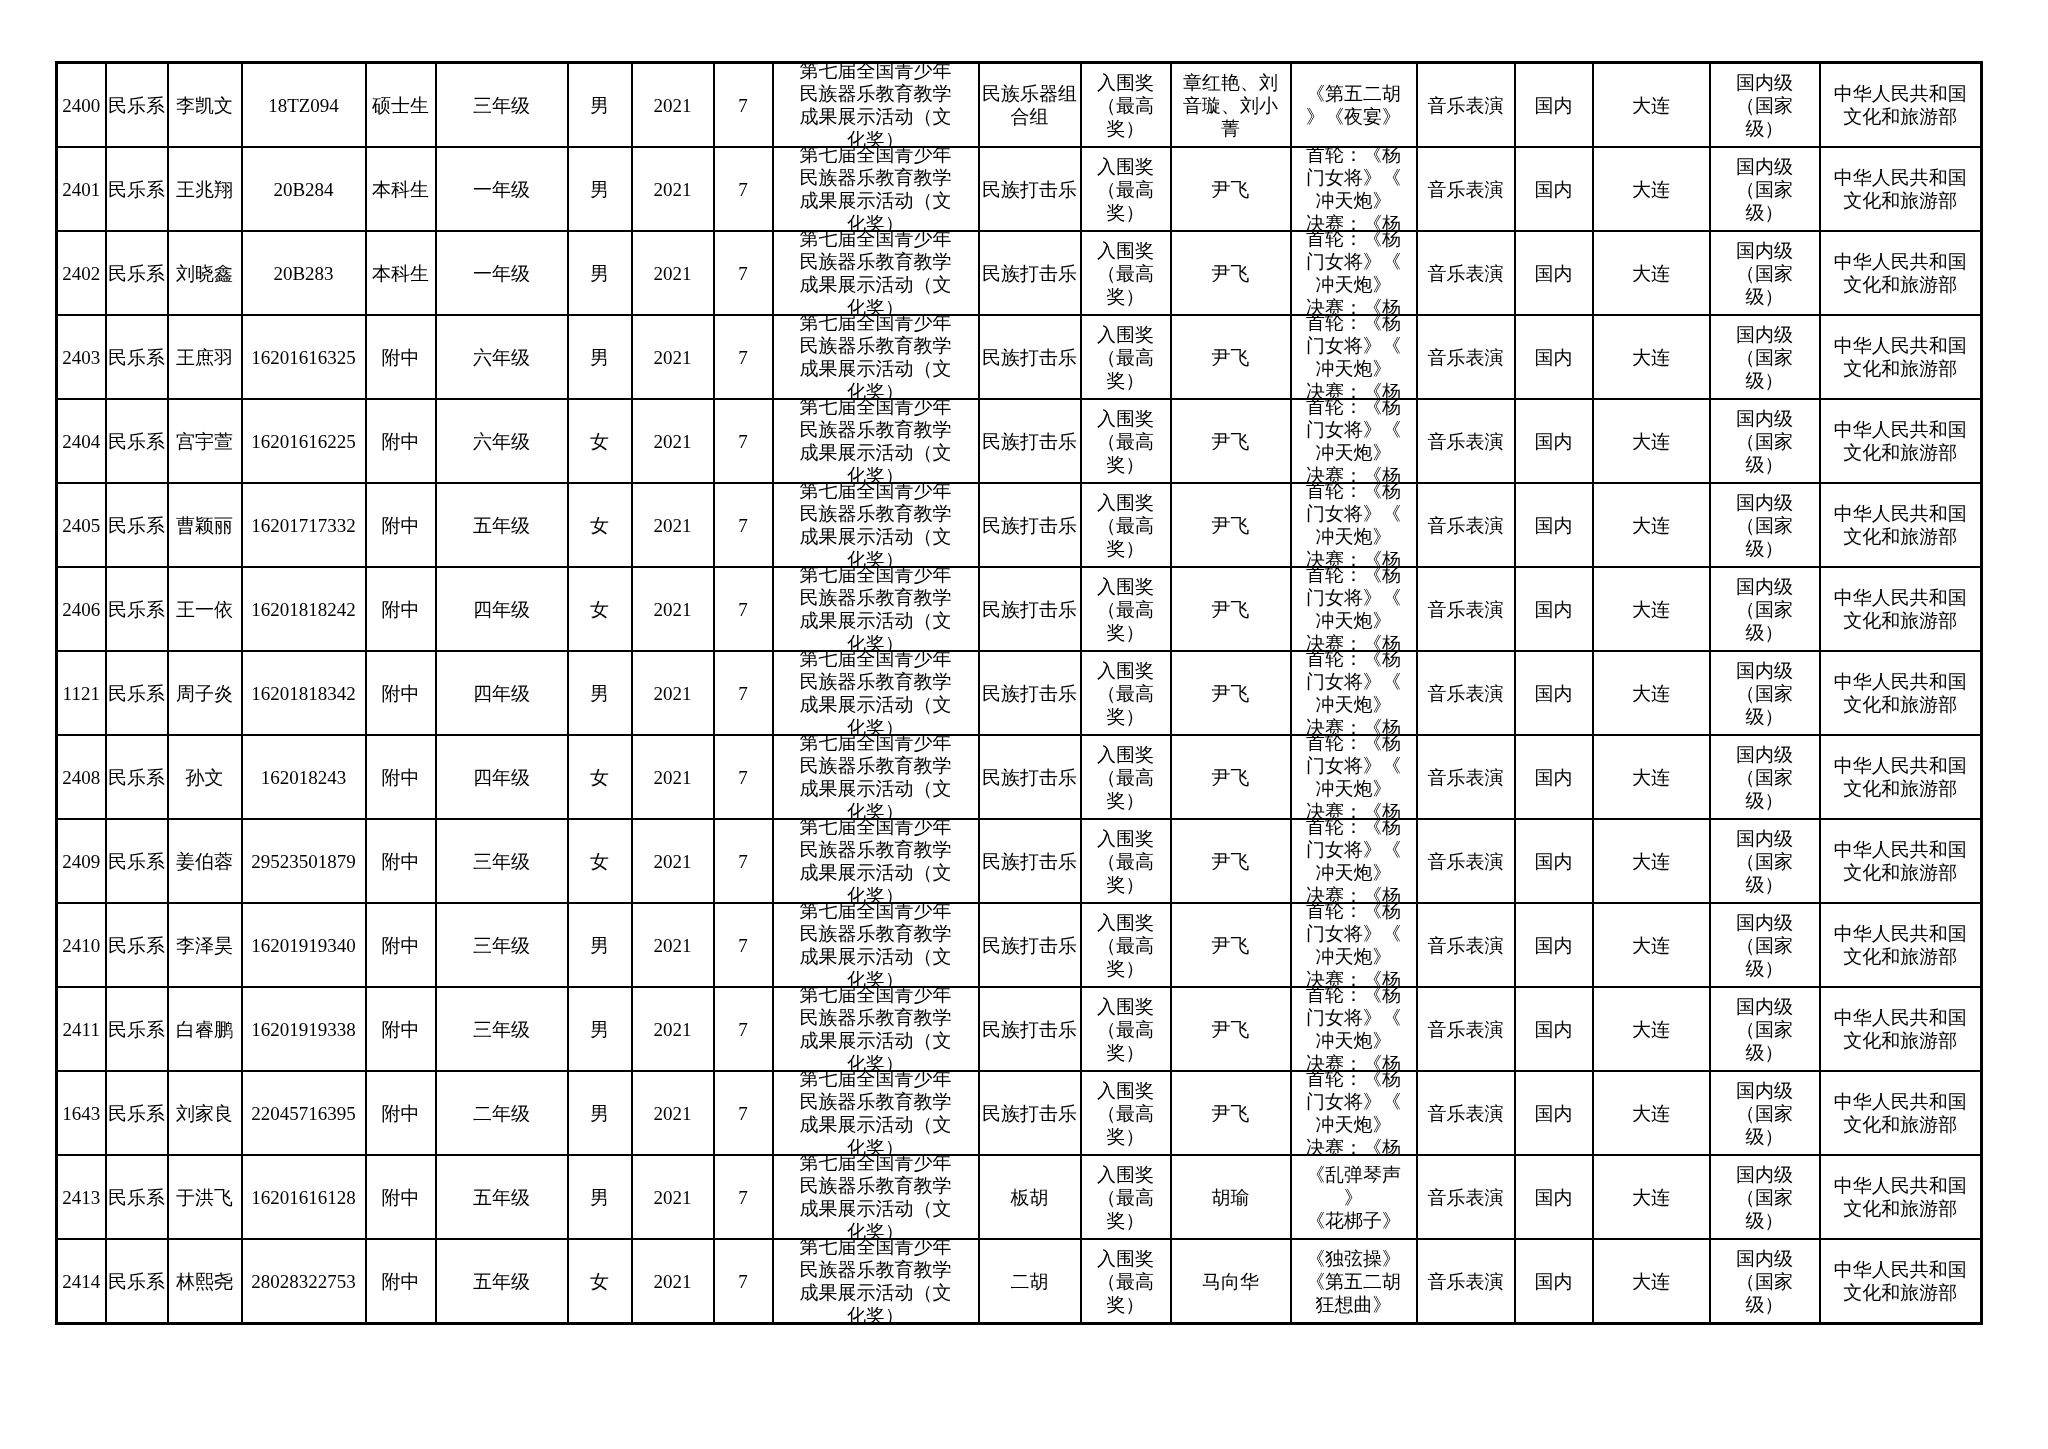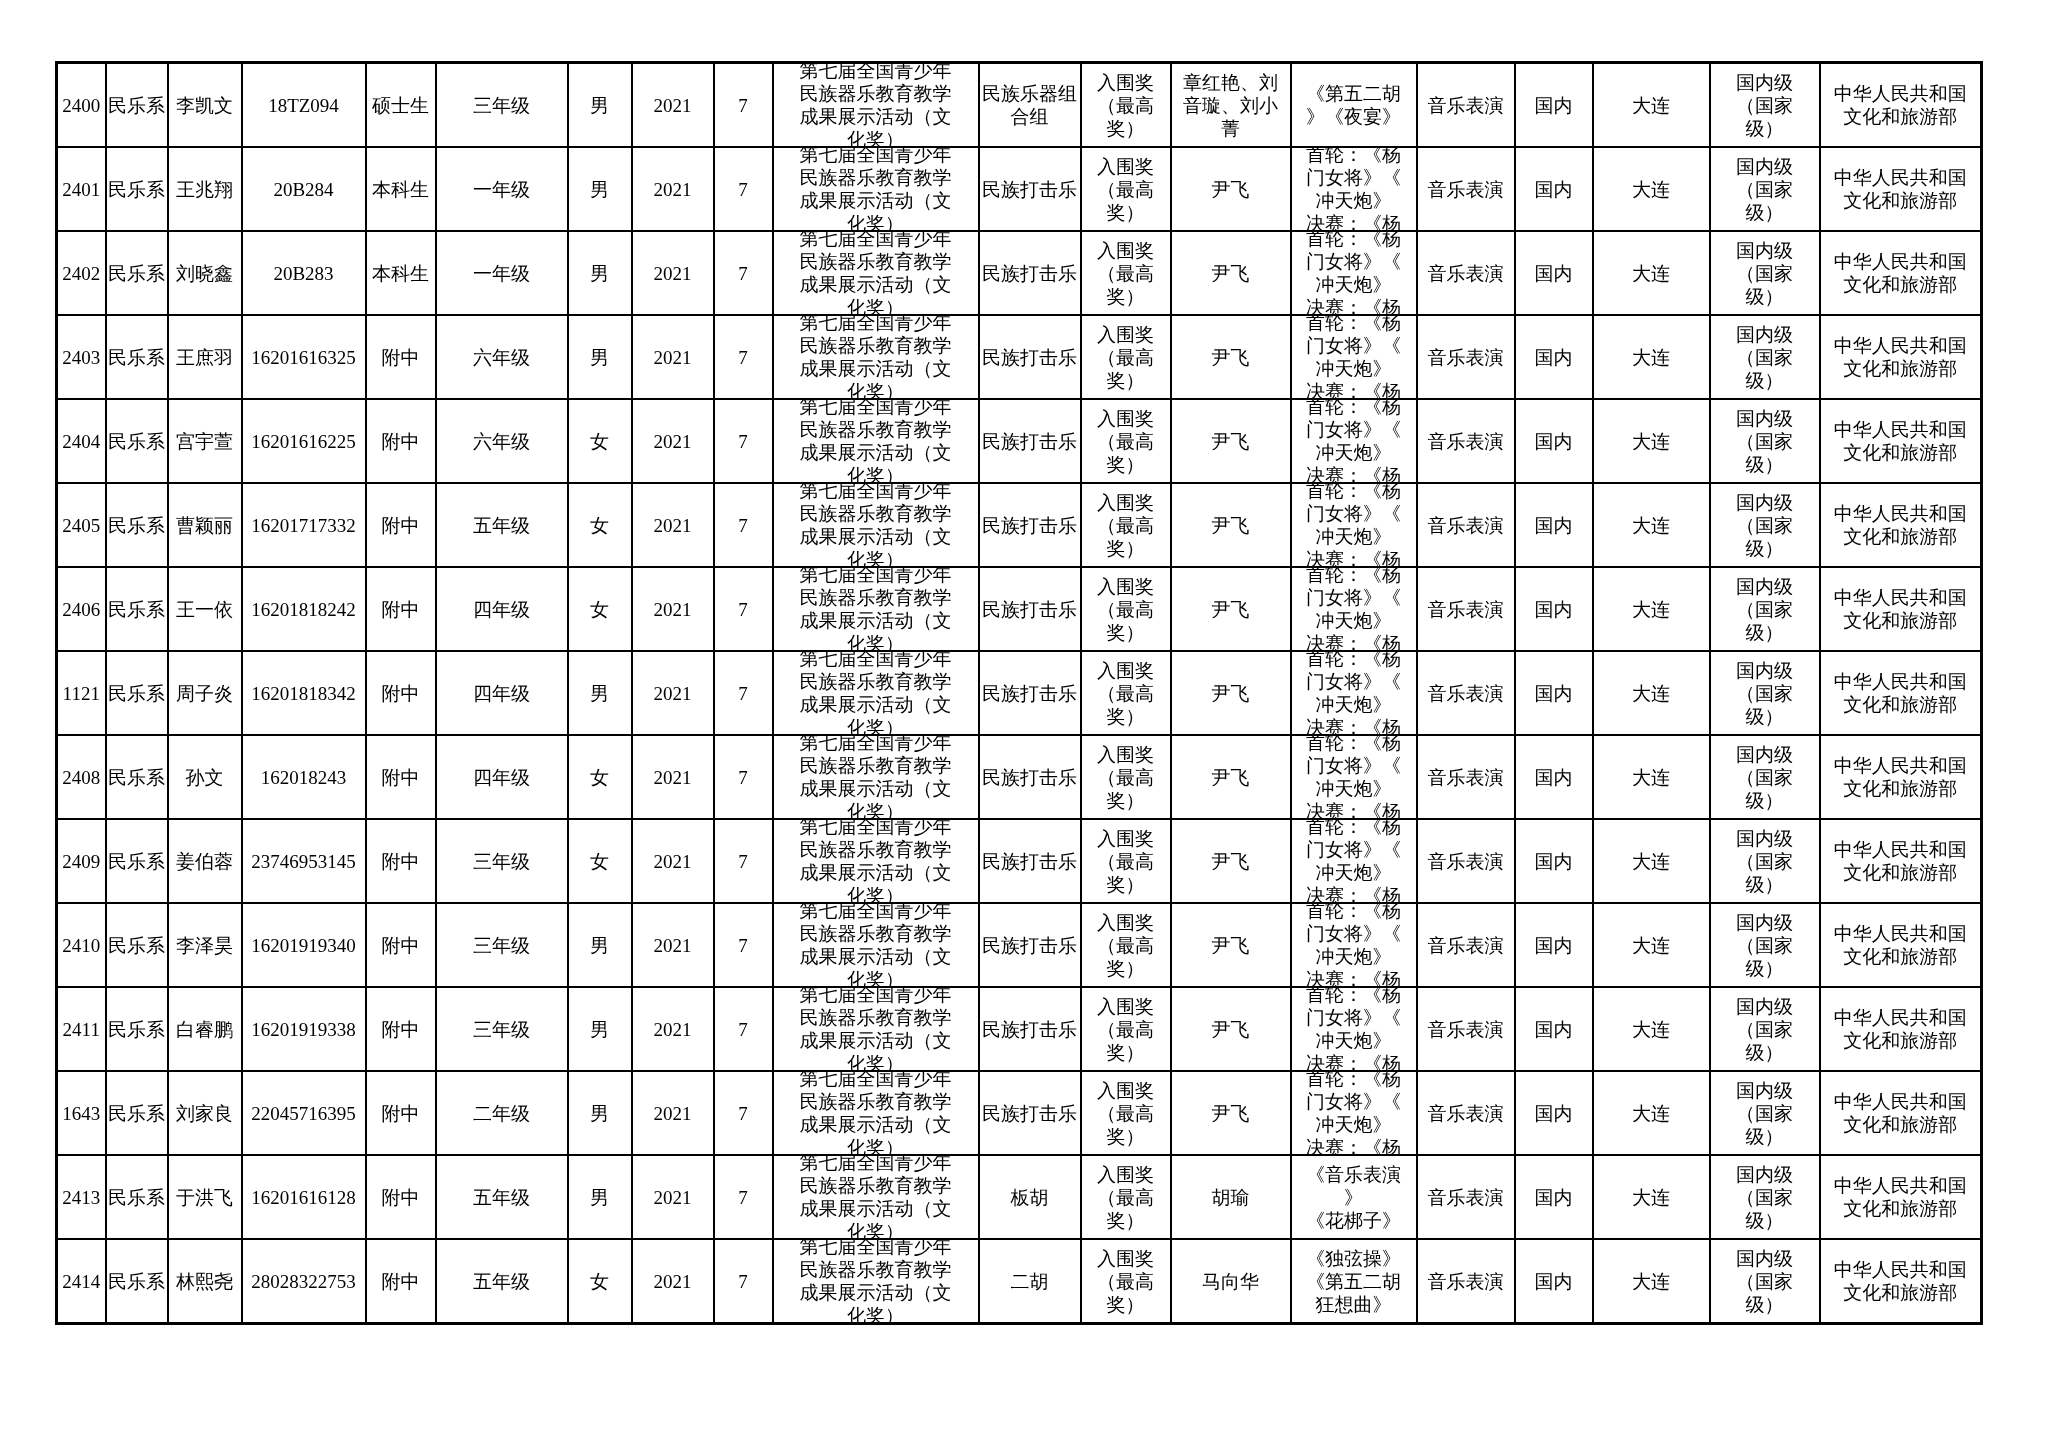--- a/index.html
+++ b/index.html
@@ -704,21 +704,21 @@
           <td>
             <div class="cell">2409</div>
           </td>
           <td>
             <div class="cell">民乐系</div>
           </td>
           <td>
             <div class="cell">姜伯蓉</div>
           </td>
           <td>
-            <div class="cell">23746953145</div>
+            <div class="cell">29523501879</div>
           </td>
           <td>
             <div class="cell">附中</div>
           </td>
           <td>
             <div class="cell">三年级</div>
           </td>
           <td>
             <div class="cell">女</div>
           </td>
@@ -1019,21 +1019,21 @@
           </td>
           <td>
             <div class="cell">入围奖
 （最高
 奖）</div>
           </td>
           <td>
             <div class="cell">胡瑜</div>
           </td>
           <td>
-            <div class="cell">《音乐表演
+            <div class="cell">《乱弹琴声
 》
 《花梆子》</div>
           </td>
           <td>
             <div class="cell">音乐表演</div>
           </td>
           <td>
             <div class="cell">国内</div>
           </td>
           <td>

